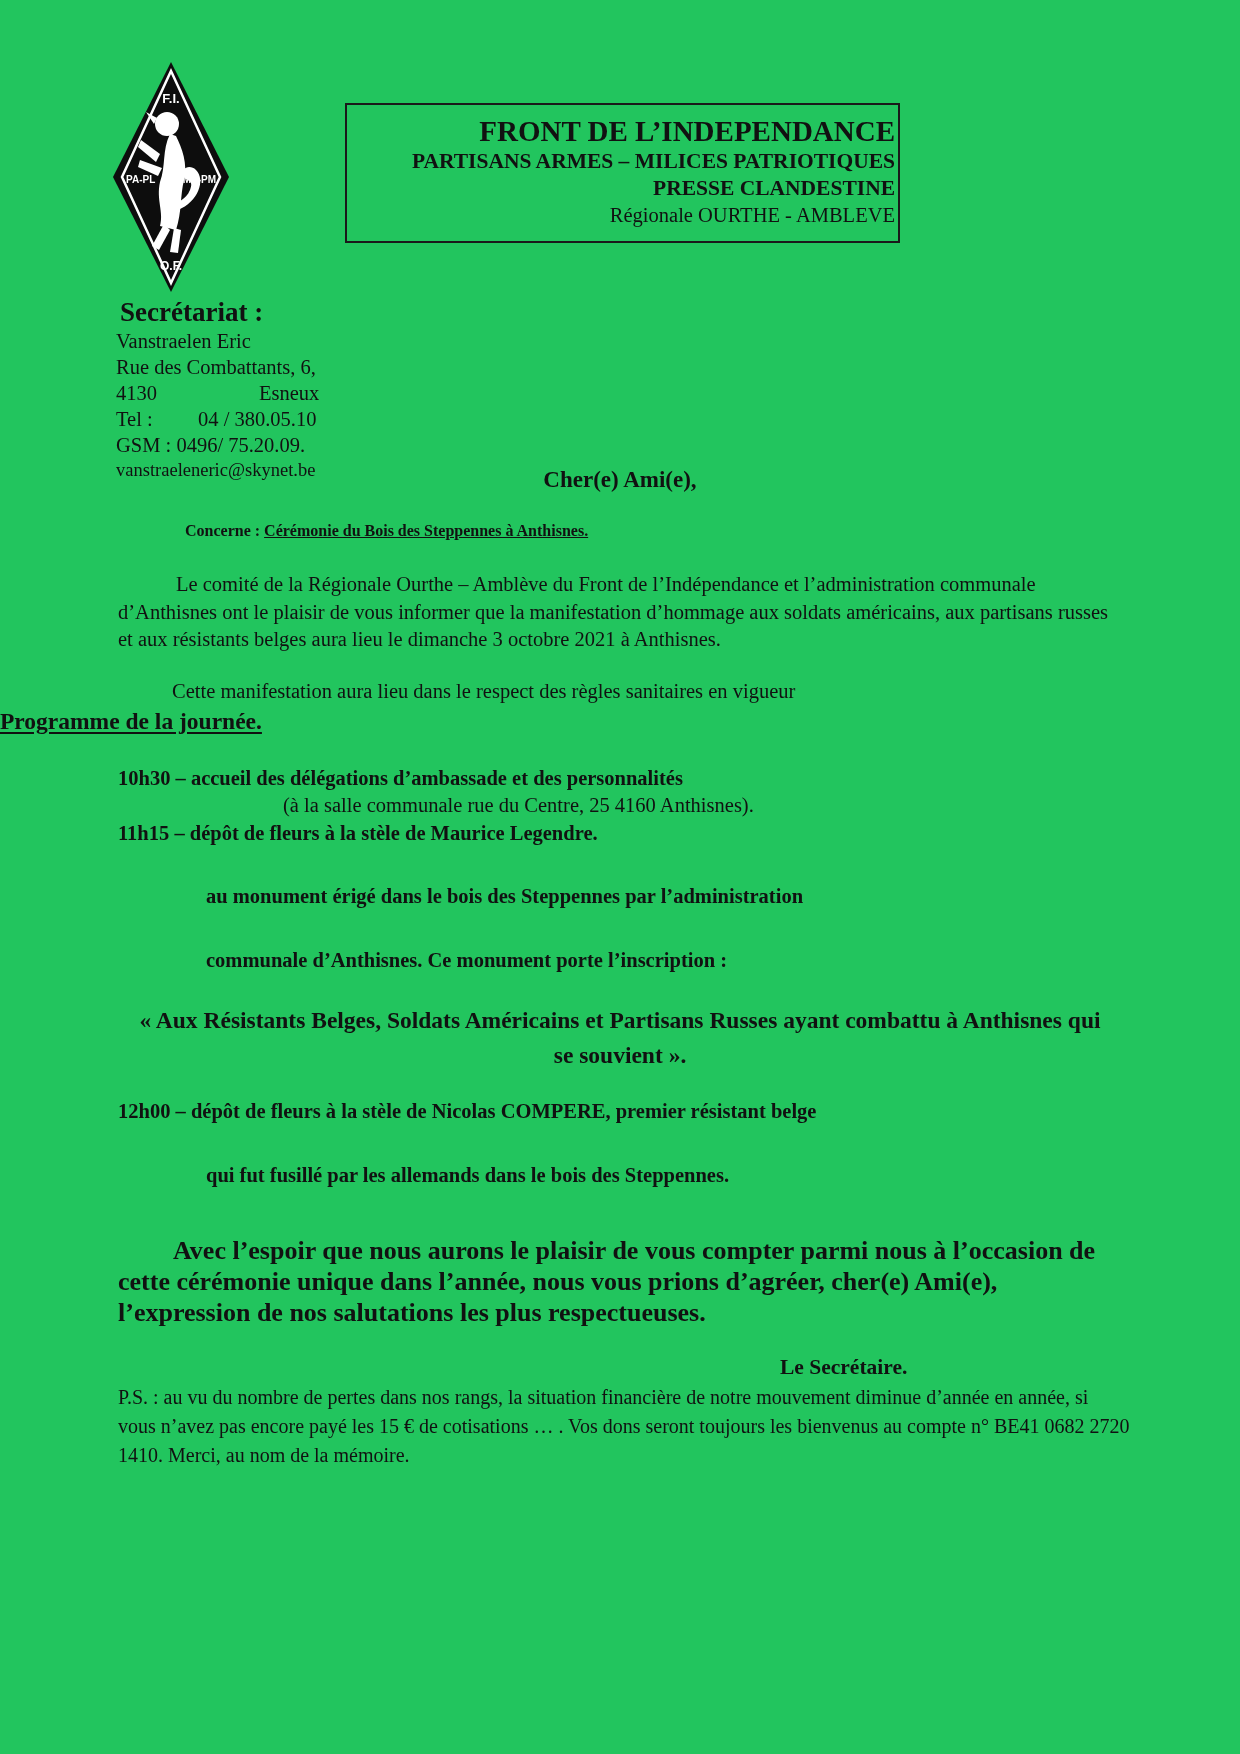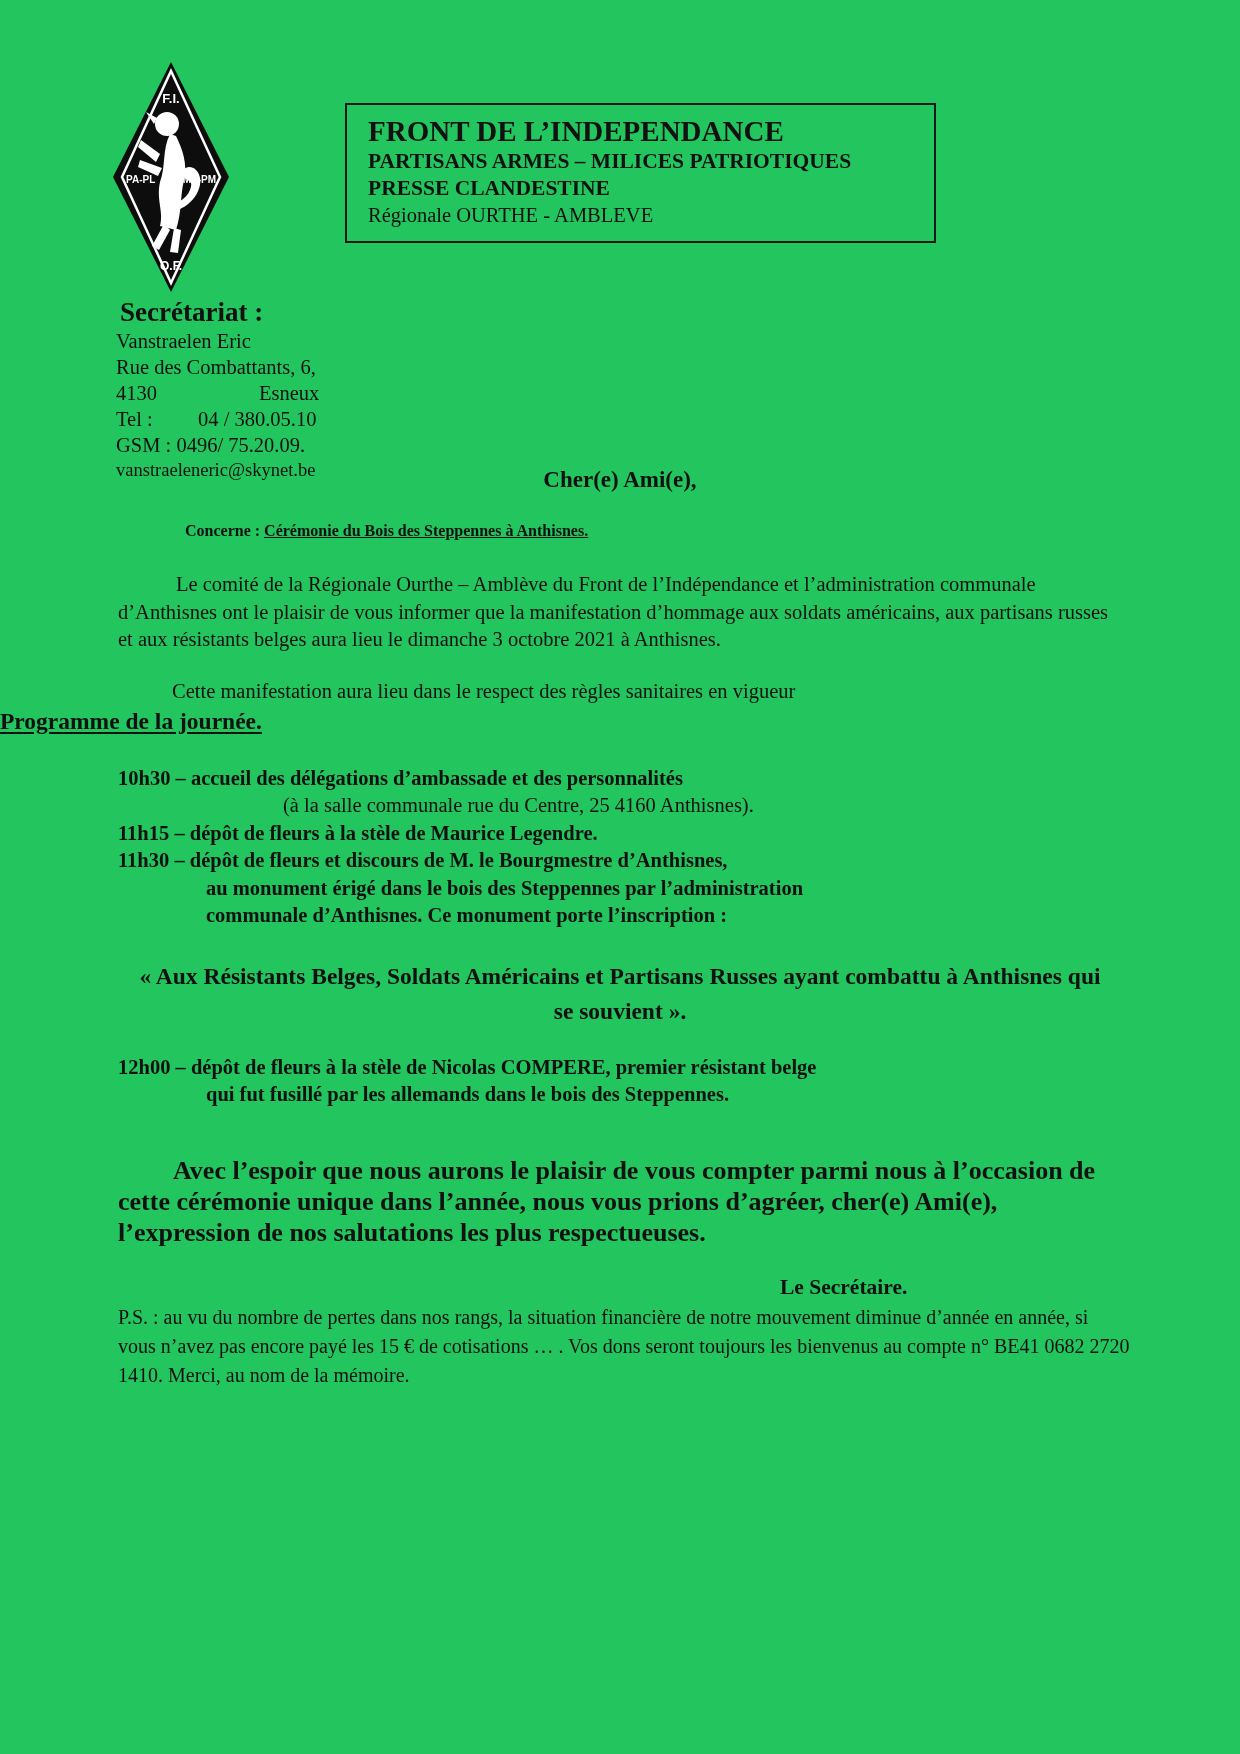--- a/index.html
+++ b/index.html
@@ -11,21 +11,21 @@
     background: #22c55e;
     font-family: "Liberation Serif", "DejaVu Serif", serif;
     color: #111111;
     overflow: hidden;
   }
   
   .letterhead { position: relative; height: 296px; }
   .logo { position: absolute; left: 110px; top: 60px; }
   .header-box {
     position: absolute; left: 345px; top: 103px; width: 545px;
-    border: 2px solid #1a1a1a; text-align: left; padding: 9px 21px 12px;
+    border: 2px solid #1a1a1a; text-align: right; padding: 9px 3px 12px;
   }
   .hb1 { font-size: 29px; font-weight: bold; line-height: 34px; }
   .hb2 { font-size: 21.5px; font-weight: bold; line-height: 27px; }
   .hb3 { font-size: 21.5px; font-weight: bold; line-height: 27px; }
   .hb4 { font-size: 20.5px; line-height: 27px; }
   
   .secretariat { margin-left: 116px; }
   .sec-title { font-size: 27px; font-weight: bold; line-height: 32px; margin-left: 4px; }
   .sec-line { font-size: 20.5px; line-height: 26px; }
   .sec-postal { display: inline-block; width: 143px; }
@@ -40,21 +40,21 @@
     text-indent: 58px;
   }
   .sanitary { margin: 24px 0 0 172px; font-size: 20.5px; line-height: 27px; }
   .prog-heading {
     margin: 3px 0 12px; text-align: left; font-size: 23.5px; font-weight: bold;
     text-decoration: underline; text-underline-offset: 3px;
   }
   .programme { margin: 30px 112px 0 118px; font-size: 20.5px; line-height: 27.5px; }
   .prog-line { font-weight: bold; }
   .prog-line.plain { font-weight: normal; margin-left: 165px; }
-  .prog-line.ind { margin-left: 88px; }
+  .prog-line.ind { margin-left: 88px; margin-top: 36px; }
   .inscription {
     margin: 29px 130px 25px; text-align: center; font-weight: bold;
     font-size: 23.5px; line-height: 35px;
   }
   .closing {
     margin: 46px 115px 0 118px; font-weight: bold; font-size: 26px;
     line-height: 31px; text-indent: 55px;
   }
   .signature { margin: 27px 0 0 780px; font-weight: bold; font-size: 21.5px; }
   .ps { margin: 3px 110px 0 118px; font-size: 20px; line-height: 29px; }
@@ -118,21 +118,20 @@
   <p class="intro">Le comité de la Régionale Ourthe – Amblève du Front de l’Indépendance et l’administration communale d’Anthisnes ont le plaisir de vous informer que la manifestation d’hommage aux soldats américains, aux partisans russes et aux résistants belges aura lieu le dimanche 3 octobre 2021 à Anthisnes.</p>
 
   <div class="sanitary">Cette manifestation aura lieu dans le respect des règles sanitaires en vigueur</div>
 
   <div class="prog-heading">Programme de la journée.</div>
 
   <div class="programme">
     <div class="prog-line">10h30 – accueil des délégations d’ambassade et des personnalités</div>
     <div class="prog-line plain">(à la salle communale rue du Centre, 25 4160 Anthisnes).</div>
     <div class="prog-line">11h15 – dépôt de fleurs à la stèle de Maurice Legendre.</div>
-    <div class="prog-line">11h30 – dépôt de fleurs et discours de M. le Bourgmestre d’Anthisnes,</div>
     <div class="prog-line ind">au monument érigé dans le bois des Steppennes par l’administration</div>
     <div class="prog-line ind">communale d’Anthisnes. Ce monument porte l’inscription :</div>
   </div>
 
   <div class="inscription">« Aux Résistants Belges, Soldats Américains et Partisans Russes ayant combattu à Anthisnes qui se souvient ».</div>
 
   <div class="programme" style="margin-top:0;">
     <div class="prog-line">12h00 – dépôt de fleurs à la stèle de Nicolas COMPERE, premier résistant belge</div>
     <div class="prog-line ind">qui fut fusillé par les allemands dans le bois des Steppennes.</div>
   </div>

